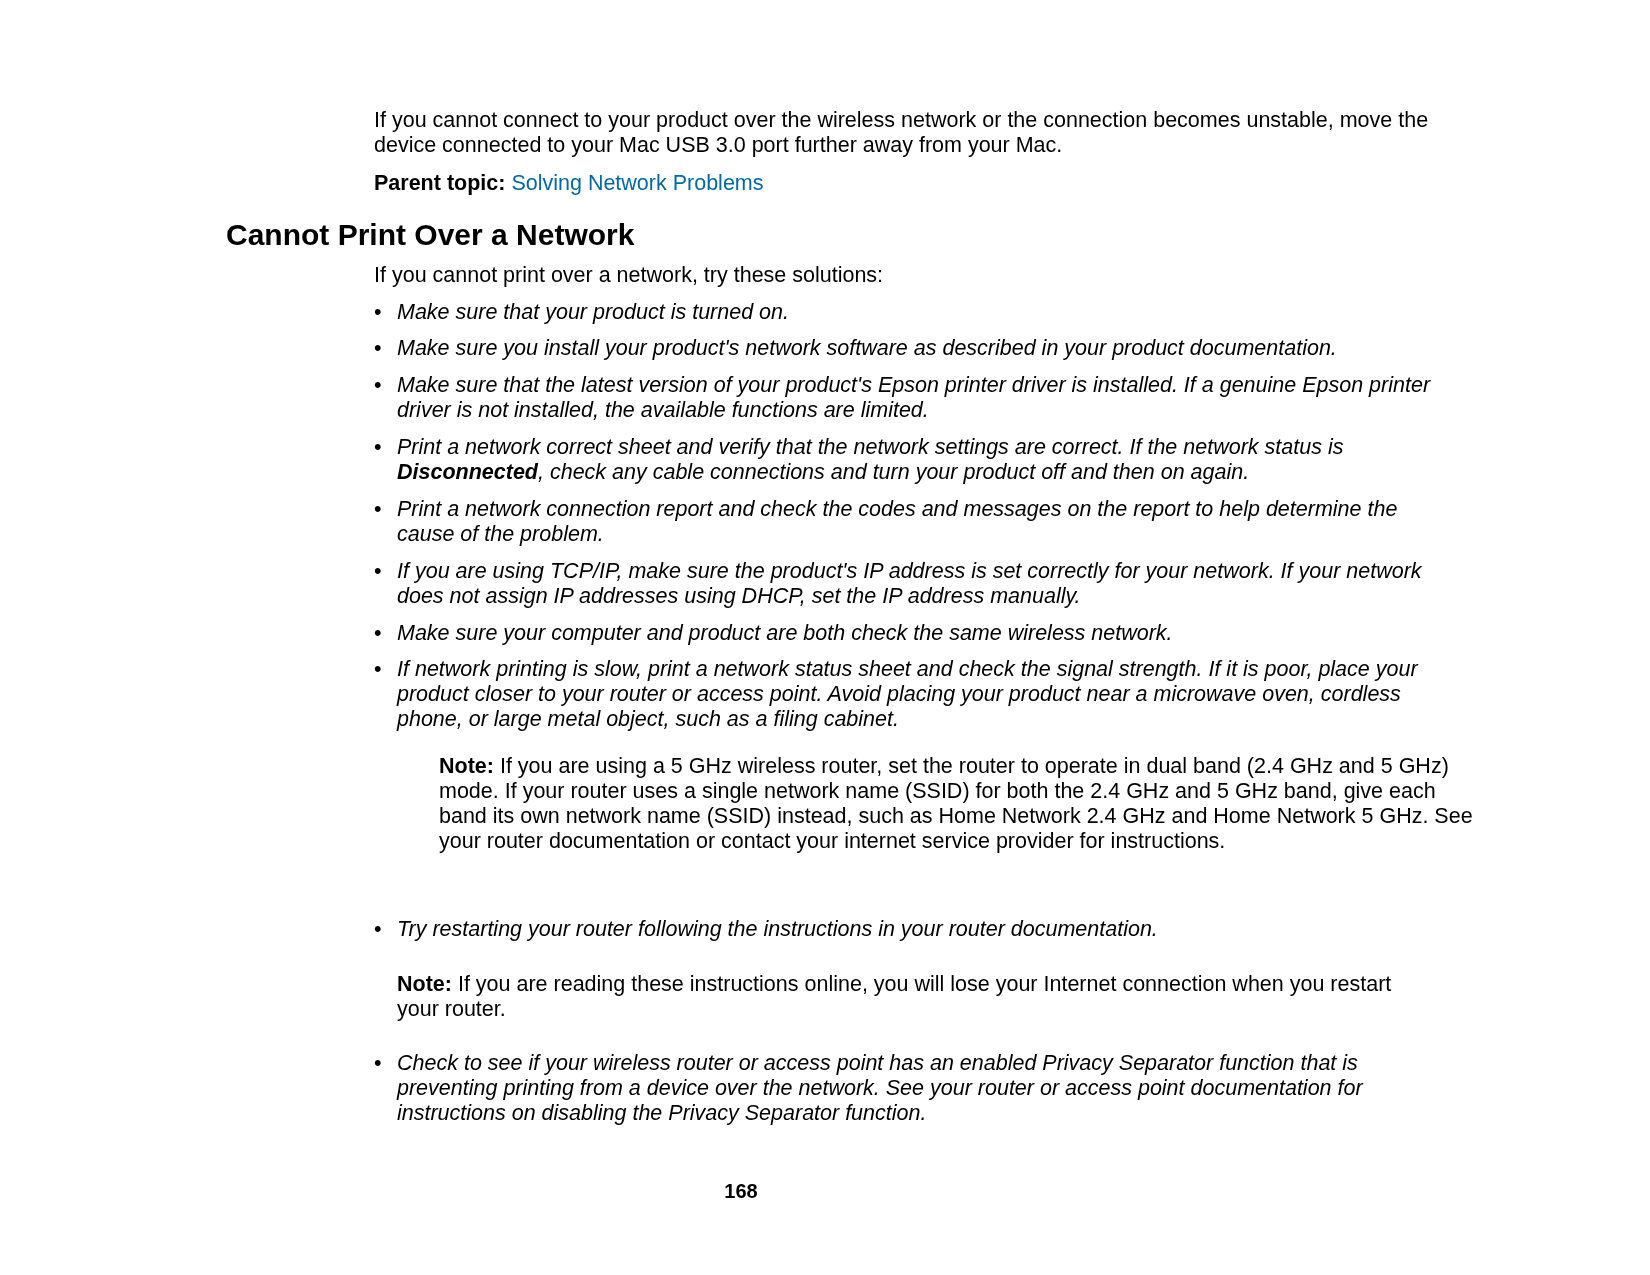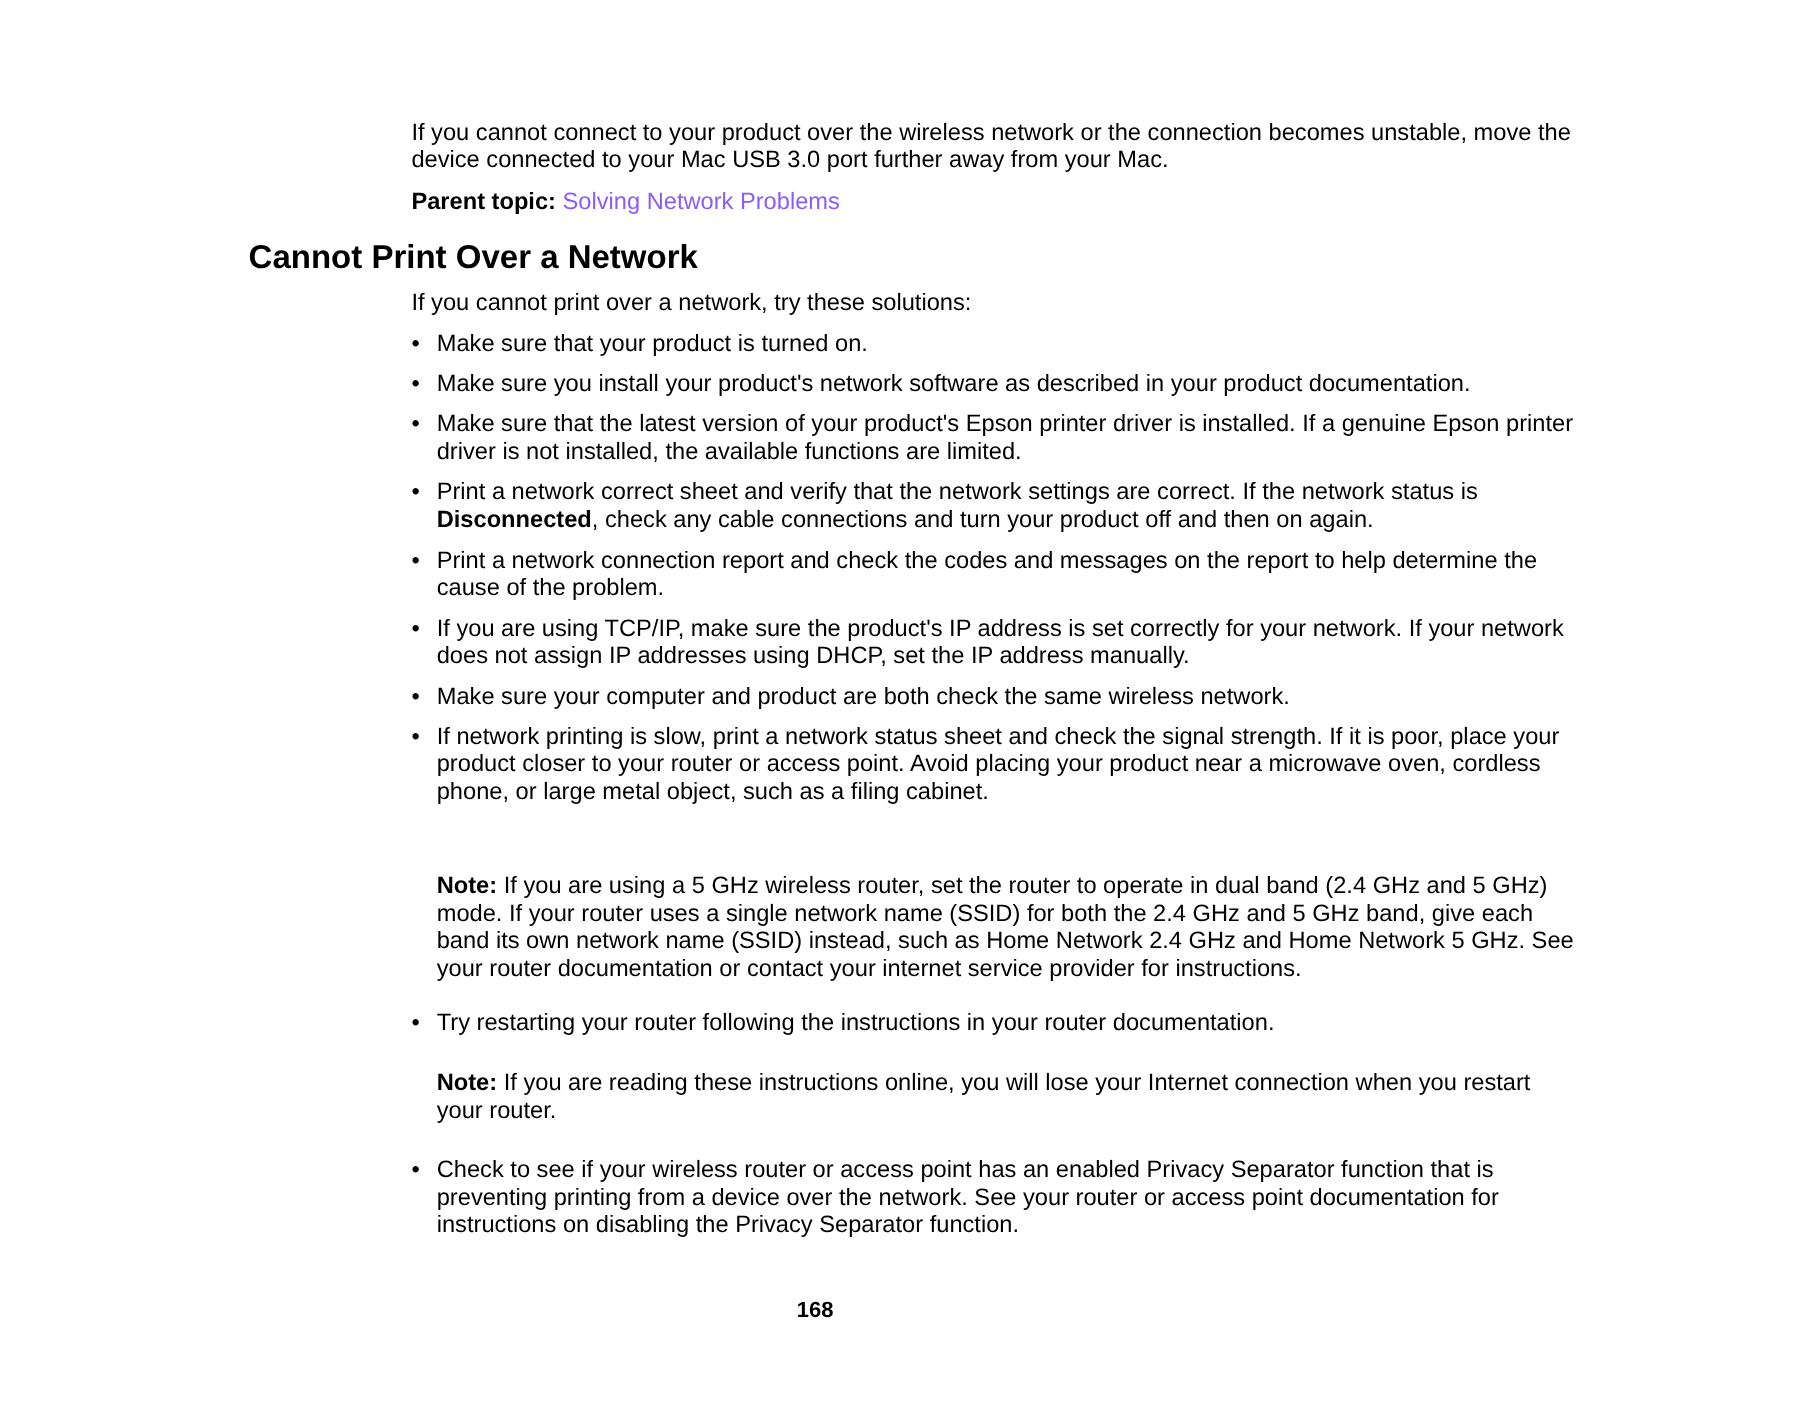--- a/index.html
+++ b/index.html
@@ -2,24 +2,24 @@
 <html><head>
 <meta charset="utf-8">
 <style>
   html, body { margin:0; padding:0; background:#ffffff; }
   body { width:1650px; height:1275px; position:relative; overflow:hidden;
          font-family:"Liberation Sans", sans-serif; color:#000; }
   .blk { position:absolute; font-size:21.5px; line-height:25px; }
   .body { left:374px; width:1060px; }
   .li { left:374px; width:1060px; }
   .li .bullet { position:absolute; left:0; top:0; width:20px; }
-  .li .txt { display:block; margin-left:23px; }
+  .li .txt { display:block; margin-left:23px;font-style:italic; }
   .note { left:397px; width:1040px; }
   b { font-weight:bold; }
-  .link { color:#8b5cf6; }
+  .link { color:#0369a1; }
   .heading { position:absolute; left:226px; top:218px; font-size:30px; font-weight:bold; line-height:34px; }
   .pagenum { position:absolute; left:0; width:1482px; text-align:center; top:1180px; font-size:20px; font-weight:bold; }
 </style>
 </head>
 <body>
 
 <div class="blk body" style="top:108px;">If you cannot connect to your product over the wireless network or the connection becomes unstable, move the device connected to your Mac USB 3.0 port further away from your Mac.</div>
 
 <div class="blk body" style="top:171px;">
   <b>Parent topic:</b>
@@ -63,21 +63,21 @@
 <div class="blk li" style="top:621px;">
   <span class="bullet">•</span>
   <span class="txt">Make sure your computer and product are both check the same wireless network.</span>
 </div>
 
 <div class="blk li" style="top:657px;">
   <span class="bullet">•</span>
   <span class="txt">If network printing is slow, print a network status sheet and check the signal strength. If it is poor, place your product closer to your router or access point. Avoid placing your product near a microwave oven, cordless phone, or large metal object, such as a filing cabinet.</span>
 </div>
 
-<div class="blk note" style="top:793px;">
+<div class="blk note" style="top:754px;margin-left:42px;">
   <b>Note:</b><span> If you are using a 5 GHz wireless router, set the router to operate in dual band (2.4 GHz and 5 GHz) mode. If your router uses a single network name (SSID) for both the 2.4 GHz and 5 GHz band, give each band its own network name (SSID) instead, such as Home Network 2.4 GHz and Home Network 5 GHz. See your router documentation or contact your internet service provider for instructions.</span>
 </div>
 
 <div class="blk li" style="top:917px;">
   <span class="bullet">•</span>
   <span class="txt">Try restarting your router following the instructions in your router documentation.</span>
 </div>
 
 <div class="blk note" style="top:972px;">
   <b>Note:</b><span> If you are reading these instructions online, you will lose your Internet connection when you restart your router.</span>

